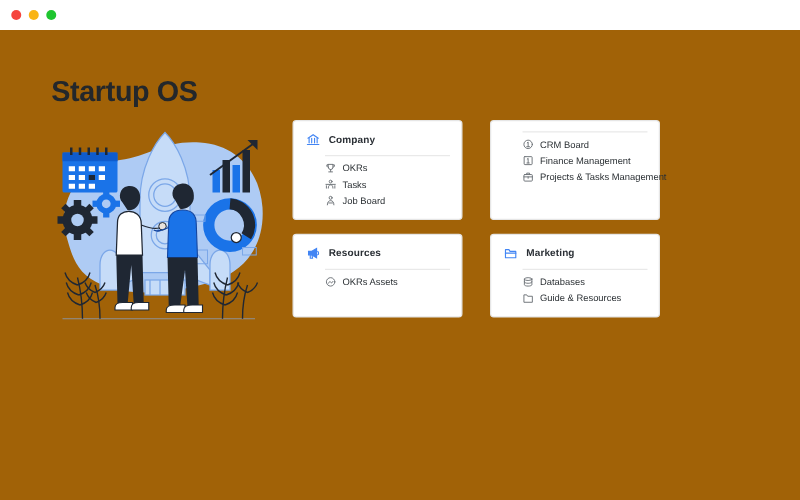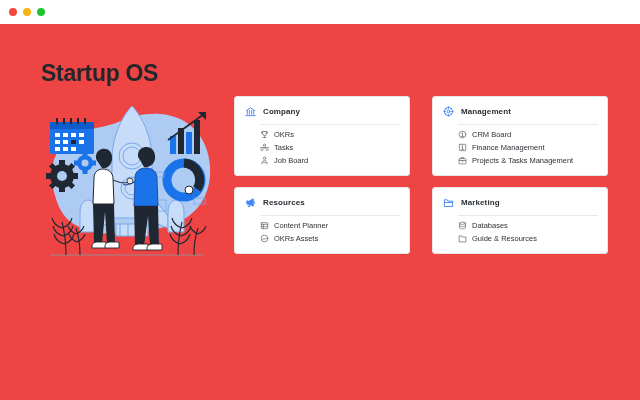--- a/index.html
+++ b/index.html
@@ -2,21 +2,21 @@
 <html><head>
 <meta charset="utf-8">
 <style>
   * { box-sizing: border-box; margin: 0; padding: 0; }
   html, body {
     width: 640px; height: 400px;
     background: #ffffff;
     font-family: "Liberation Sans", sans-serif;
     overflow: hidden;
   }
-  .window { position: relative; width: 640px; height: 400px; background: #ef4444; }
+  .window { position: relative; width: 640px; height: 400px; background: #a16207; }
 
   
   .titlebar { position: absolute; top: 0; left: 0; width: 640px; height: 24px; background: #ffffff; }
   .dots { position: absolute; left: 9px; top: 8px; display: flex; gap: 6px; }
   .dot { width: 8px; height: 8px; border-radius: 50%; }
   .dot.red    { background: #f5453d; }
   .dot.yellow { background: #f9b414; }
   .dot.green  { background: #1fc52f; }
 
   
@@ -27,21 +27,21 @@
   }
 
   
   .illustration { position: absolute; left: 36px; top: 100px; width: 182px; height: 165px; }
   .illustration svg { display: block; width: 182px; height: 165px; }
 
   
   .cards { position: absolute; left: 234px; top: 96px; width: 380px; }
   .card-row { display: flex; gap: 22px; margin-bottom: 11px; }
   .card {
-    width: 176px;
+    width: 136px;
     border: 1px solid #e6e6e6;
     border-radius: 3px;
     background: #ffffff;
     padding: 8px 9px 10px 9px;
   }
   .card-header { display: flex; align-items: center; gap: 7px; padding: 1px 0 7px 1px; }
   .card-header .hdr-icon { width: 11px; height: 11px; flex: 0 0 11px; display: block; }
   .card-title { font-size: 8px; font-weight: bold; color: #2a2f35; letter-spacing: 0.1px; }
   .divider { height: 1px; background: #e9e9e9; margin: 0 0 5px 16px; }
   .card-items { padding-left: 16px; display: flex; flex-direction: column; gap: 4px; }
@@ -230,29 +230,20 @@
               <circle cx="12" cy="6" r="3.2"></circle>
                 <path d="M5 21 C5 15 8 12 12 12 C16 12 19 15 19 21"></path>
               <path d="M8 17 L16 17"></path>
             </svg>
             <span class="item-label">Job Board</span>
           </div>
         </div>
       </div>
 
       <div class="card">
-        <div class="card-header">
-          <svg class="hdr-icon" viewBox="0 0 24 24" fill="none" stroke="#4285f4" stroke-width="2" stroke-linecap="round">
-            <circle cx="12" cy="12" r="3.2"></circle>
-            <path d="M12 2 L12 5 M12 19 L12 22 M2 12 L5 12 M19 12 L22 12
-                     M5 5 L7 7 M17 17 L19 19 M19 5 L17 7 M7 17 L5 19"></path>
-            <circle cx="12" cy="12" r="9"></circle>
-          </svg>
-          <span class="card-title">Management</span>
-        </div>
         <div class="divider"></div>
         <div class="card-items">
           <div class="card-item">
             <svg class="itm-icon" viewBox="0 0 24 24" fill="none" stroke="#6b7075" stroke-width="2" stroke-linecap="round">
               <circle cx="12" cy="12" r="9"></circle>
                 <path d="M10 9 L12 7 L12 17"></path>
                 <path d="M9 17 L15 17"></path>
             </svg>
             <span class="item-label">CRM Board</span>
           </div>
@@ -286,29 +277,20 @@
             <path d="M4 9 L4 15 L9 15 L18 20 L18 4 L9 9 Z" fill="#4285f4"></path>
             <path d="M7 15 L7 21 L11 21 L10 15"></path>
             <path d="M20 9 C22 10 22 14 20 15"></path>
           </svg>
           <span class="card-title">Resources</span>
         </div>
         <div class="divider"></div>
         <div class="card-items">
           <div class="card-item">
             <svg class="itm-icon" viewBox="0 0 24 24" fill="none" stroke="#6b7075" stroke-width="2" stroke-linecap="round">
-              <rect x="3.5" y="4.5" width="17" height="16" rx="1.5"></rect>
-              <path d="M3.5 9 L20.5 9"></path>
-                <path d="M9 9 L9 20.5"></path>
-                <path d="M3.5 15 L20.5 15"></path>
-            </svg>
-            <span class="item-label">Content Planner</span>
-          </div>
-          <div class="card-item">
-            <svg class="itm-icon" viewBox="0 0 24 24" fill="none" stroke="#6b7075" stroke-width="2" stroke-linecap="round">
               <circle cx="12" cy="12" r="9"></circle>
               <path d="M7 15 C9 11 11 11 12.5 13 C14 15 16 14 17 11"></path>
             </svg>
             <span class="item-label">OKRs Assets</span>
           </div>
         </div>
       </div>
 
       <div class="card">
         <div class="card-header">

